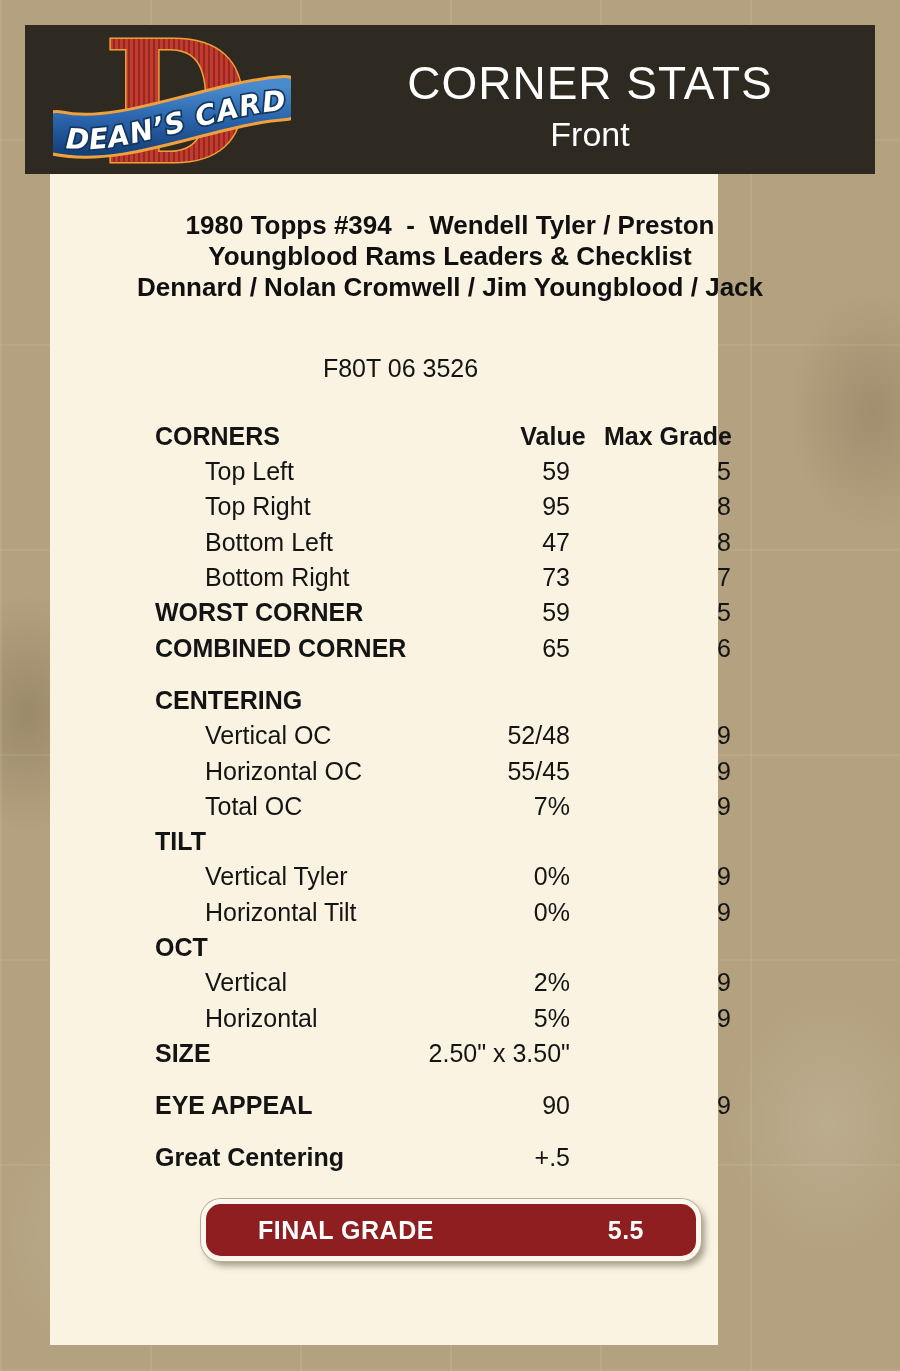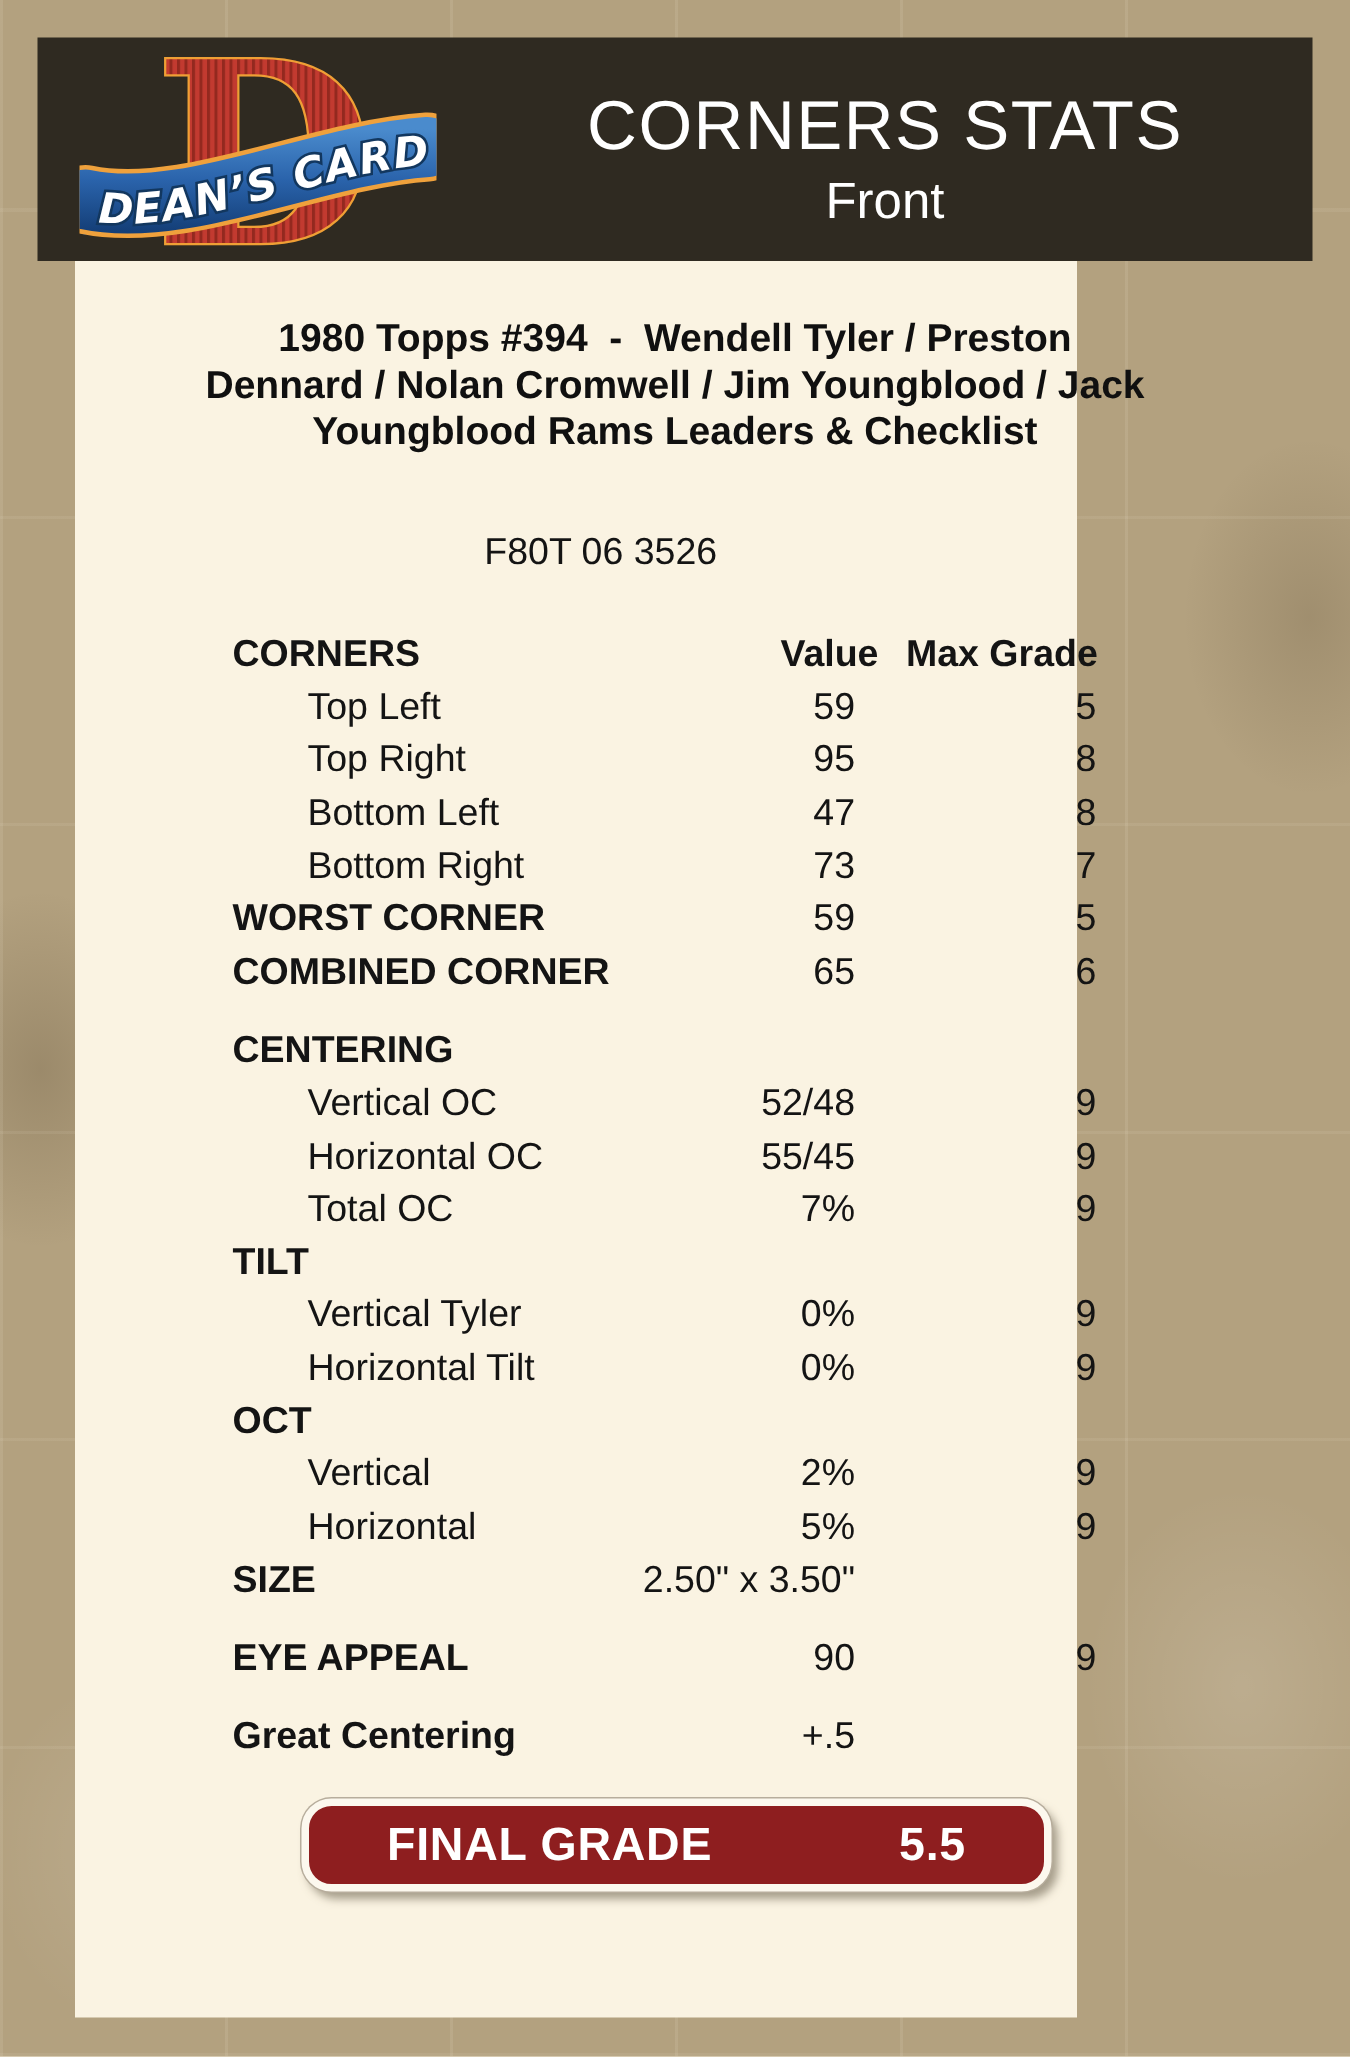--- a/index.html
+++ b/index.html
@@ -66,21 +66,21 @@
   .val span { white-space:pre; }
   .max { text-align:center; }
 
   .final-grade {
     position:absolute; left:151px; top:1025px; width:500px; height:62px;
     background:#8e1e1f;
     border:5px solid #fcf8ee; border-radius:20px;
     box-shadow: 0 0 0 1px #b7ad9c, 4px 5px 6px rgba(85,75,55,.5);
     display:flex; align-items:center; justify-content:space-between;
     padding:0 52px;
-    color:#ffffff; font-weight:bold; font-size:31px; letter-spacing:.5px;
+    color:#ffffff; font-weight:bold; font-size:25px; letter-spacing:.5px;
   }
 </style>
 </head>
 <body>
 
 <div class="bg-texture"></div>
 
 <div class="top-banner">
   <svg class="logo" viewBox="0 0 238 130" xmlns="http://www.w3.org/2000/svg" aria-label="Dean's Cards logo">
     <defs>
@@ -102,31 +102,31 @@
     <rect x="206" y="44" width="32" height="38" fill="#123a6b" transform="rotate(-12 222 63)"></rect>
 
     <path d="M 4 97 C 70 111, 158 67, 232 62" fill="none" stroke="#efa13c" stroke-width="46" stroke-linecap="round"></path>
     <path d="M 4 97 C 70 111, 158 67, 232 62" fill="none" stroke="url(#bandGrad)" stroke-width="40" stroke-linecap="round"></path>
 
     <text font-family="'DejaVu Sans', sans-serif" font-weight="bold" font-style="italic" font-size="28" letter-spacing="1" fill="#ffffff" stroke="#12375f" stroke-width="3.5" paint-order="stroke">
       <textPath href="#ribbonTextPath" startOffset="2%">DEAN’S CARDS</textPath>
     </text>
   </svg>
   <div class="banner-text">
-    <div class="banner-title">CORNERS STATS</div>
+    <div class="banner-title">CORNER STATS</div>
     <div class="banner-subtitle">Front</div>
   </div>
 </div>
 
 <div class="panel">
 
   <div class="card-title">
     <div>1980 Topps #394  -  Wendell Tyler / Preston</div>
+    <div>Youngblood Rams Leaders &amp; Checklist</div>
     <div>Dennard / Nolan Cromwell / Jim Youngblood / Jack</div>
-    <div>Youngblood Rams Leaders &amp; Checklist</div>
   </div>
 
   <div class="card-code">F80T 06 3526</div>
 
   <div class="stats">
     <div class="head-row">
       <span class="head-section">CORNERS</span>
       <span class="head-value">Value</span>
       <span class="head-max">Max Grade</span>
     </div>

